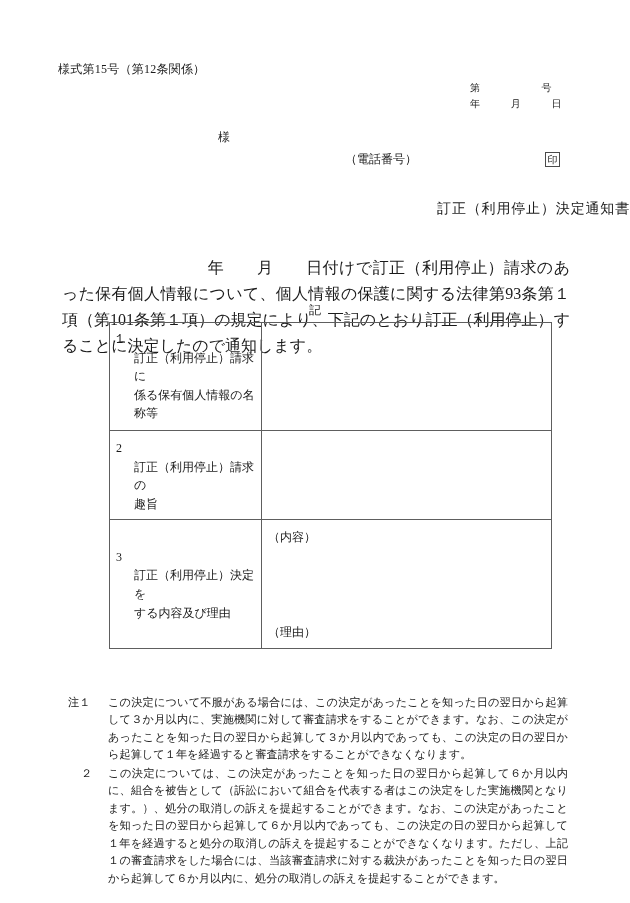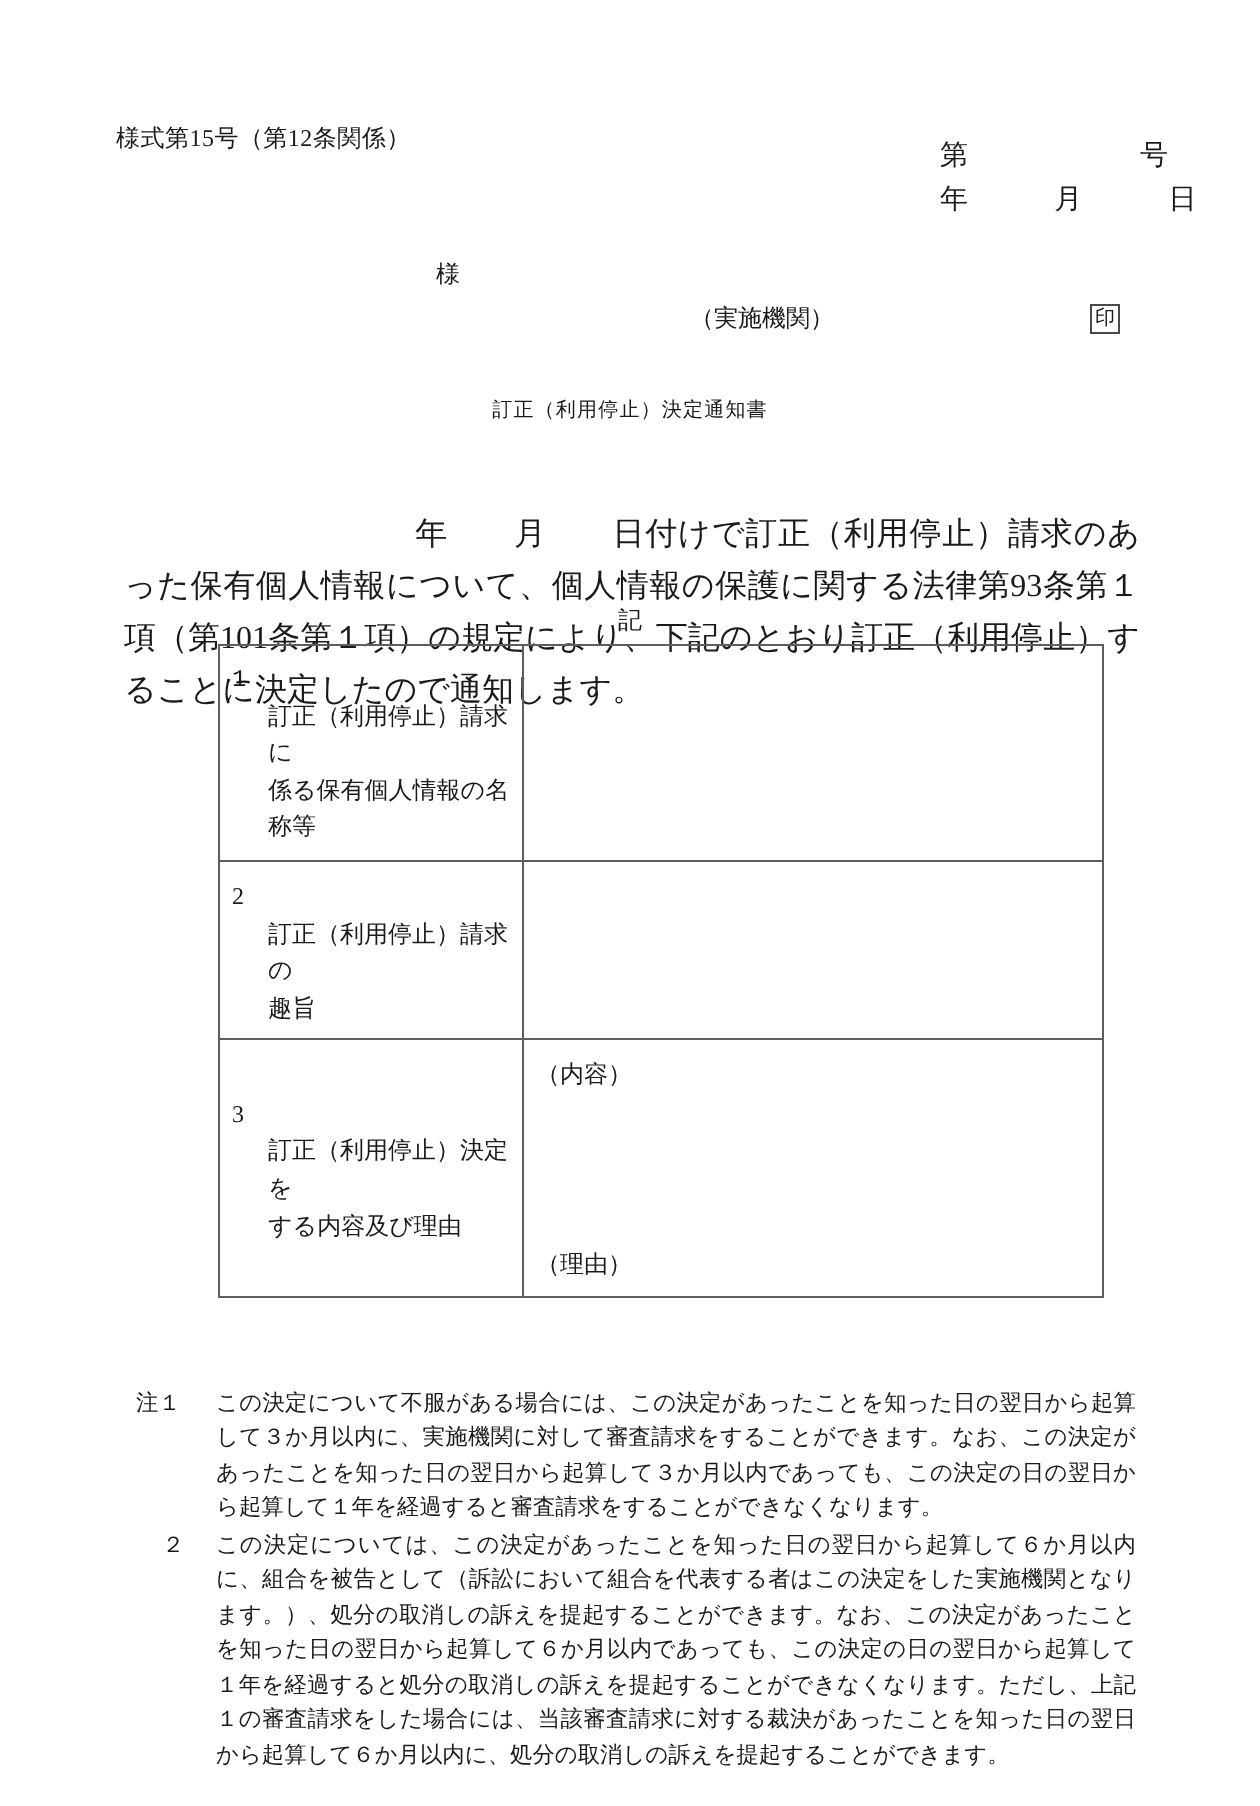--- a/index.html
+++ b/index.html
@@ -30,22 +30,22 @@
     position: absolute;
     left: 58px;
     top: 60px;
     font-size: 12px;
     letter-spacing: 0.02em;
   }
 
   .doc-meta {
     position: absolute;
     left: 470px;
-    top: 68px;
-    font-size: 14px;
+    top: 80px;
+    font-size: 10px;
     letter-spacing: 0.02em;
   }
   .doc-meta .meta-line {
     display: block;
     white-space: pre;
   }
 
   .addressee {
     position: absolute;
     left: 218px;
@@ -72,22 +72,22 @@
     text-align: center;
     font-size: 10px;
     box-sizing: border-box;
   }
 
   .doc-title {
     position: absolute;
     left: 0;
     top: 198px;
     width: 630px;
-    text-align: center;
-    font-size: 10px;
+    text-align: right;
+    font-size: 14px;
     letter-spacing: 0.06em;
   }
 
   
   .body-text {
     position: absolute;
     left: 62px;
     top: 255px;
     width: 508px;
     font-size: 16px;
@@ -182,21 +182,21 @@
   <div class="form-no">様式第15号（第12条関係）</div>
 
   <div class="doc-meta">
     <span class="meta-line">第　　　　　　号</span>
     <span class="meta-line">年　　　月　　　日</span>
   </div>
 
   <div class="addressee">様</div>
 
   <div class="agency-row">
-    <span>（実施機関）</span>
+    <span>（電話番号）</span>
     <span class="seal-box">印</span>
   </div>
 
   <div class="doc-title">訂正（利用停止）決定通知書</div>
 
   <div class="body-text">
     <span class="indent">　　　　年　　月　　日付けで訂正（利用停止）請求のあった保有個人情報について、個人情報の保護に関する法律第93条第１項（第101条第１項）の規定により、下記のとおり訂正（利用停止）することに決定したので通知します。</span>
   </div>
 
   <div class="ki-mark">記</div>

